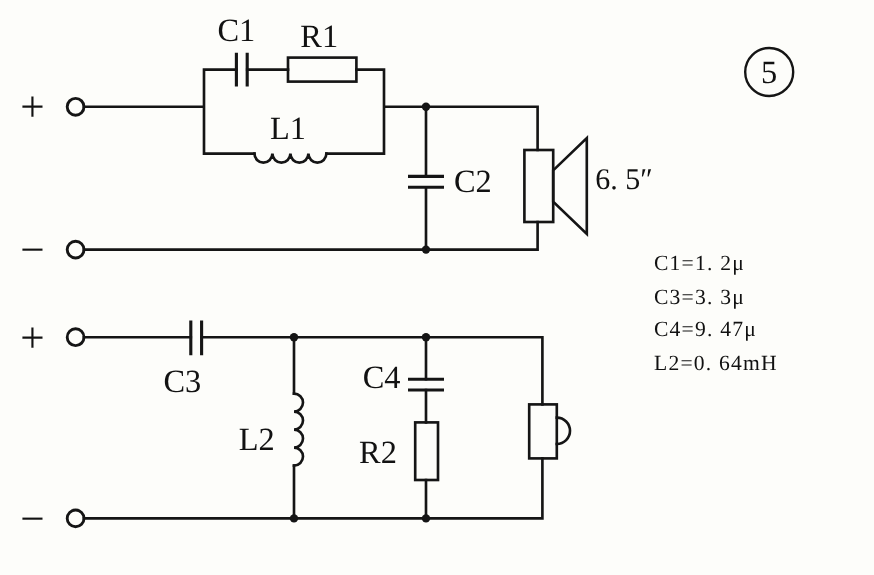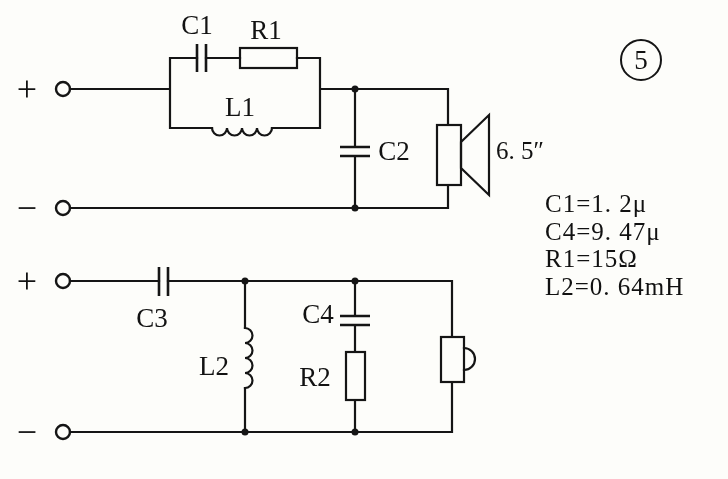--- a/index.html
+++ b/index.html
@@ -24,22 +24,22 @@
   .sign  { font-size:36px; }
   .spk-label { font-size:25px; }
   #figure-badge {
     position:absolute; left:620px; top:39px;
     width:42px; height:42px;
     border:2.5px solid #151515; border-radius:50%;
     display:flex; align-items:center; justify-content:center;
     font-size:27px;
   }
   #values {
-    position:absolute; left:545px; top:190px;
-    font-size:25px; line-height:27.6px;
+    position:absolute; left:545px; top:206px;
+    font-size:18px; line-height:27.6px;
     letter-spacing:1px; white-space:nowrap;
   }
 </style>
 </head>
 <body>
 
 <svg width="728" height="479" viewBox="0 0 728 479">
 
   <g>
     <text class="sign" x="27" y="89" text-anchor="middle" dominant-baseline="central">+</text>
@@ -100,16 +100,16 @@
     <text class="label" x="315" y="377" text-anchor="middle" dominant-baseline="central">R2</text>
   </g>
 </svg>
 
 <div id="figure-badge">
   <span>5</span>
 </div>
 
 <div id="values">
   <div class="vrow">C1=1. 2μ</div>
+  <div class="vrow">C3=3. 3μ</div>
   <div class="vrow">C4=9. 47μ</div>
-  <div class="vrow">R1=15Ω</div>
   <div class="vrow">L2=0. 64mH</div>
 </div>
 
 </body></html>

